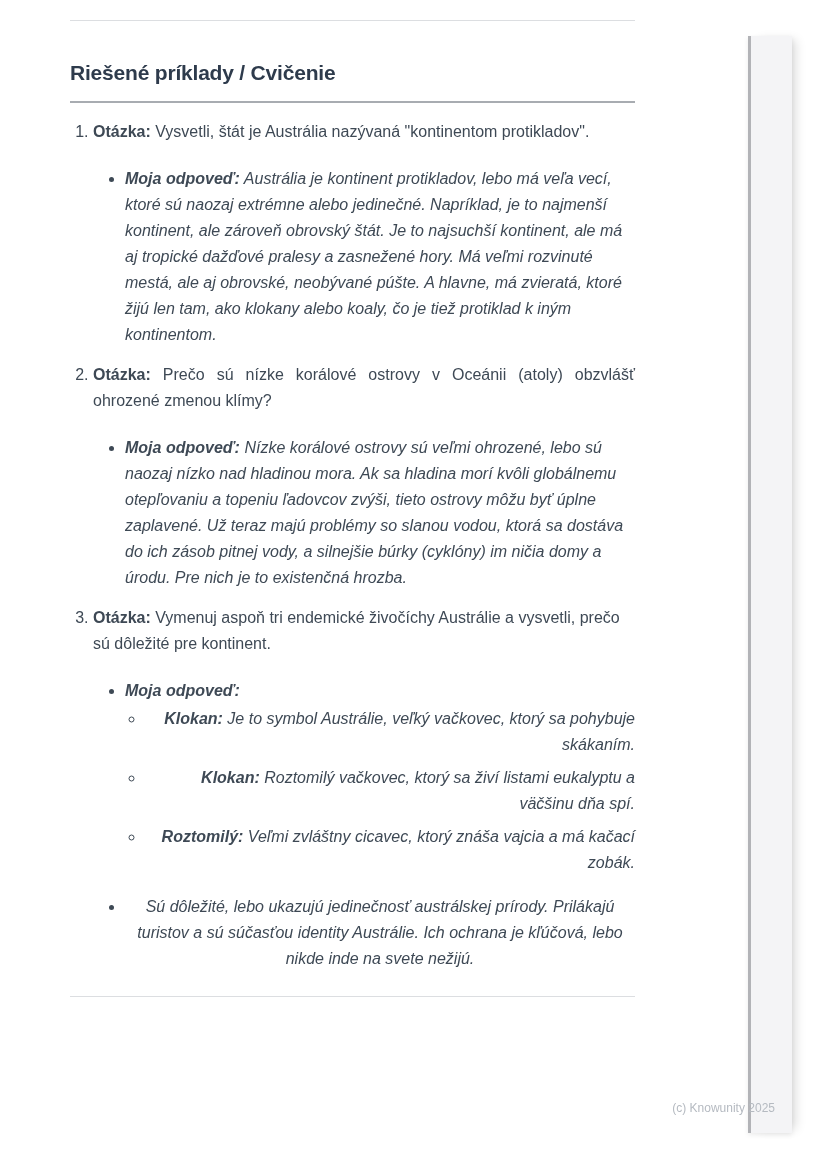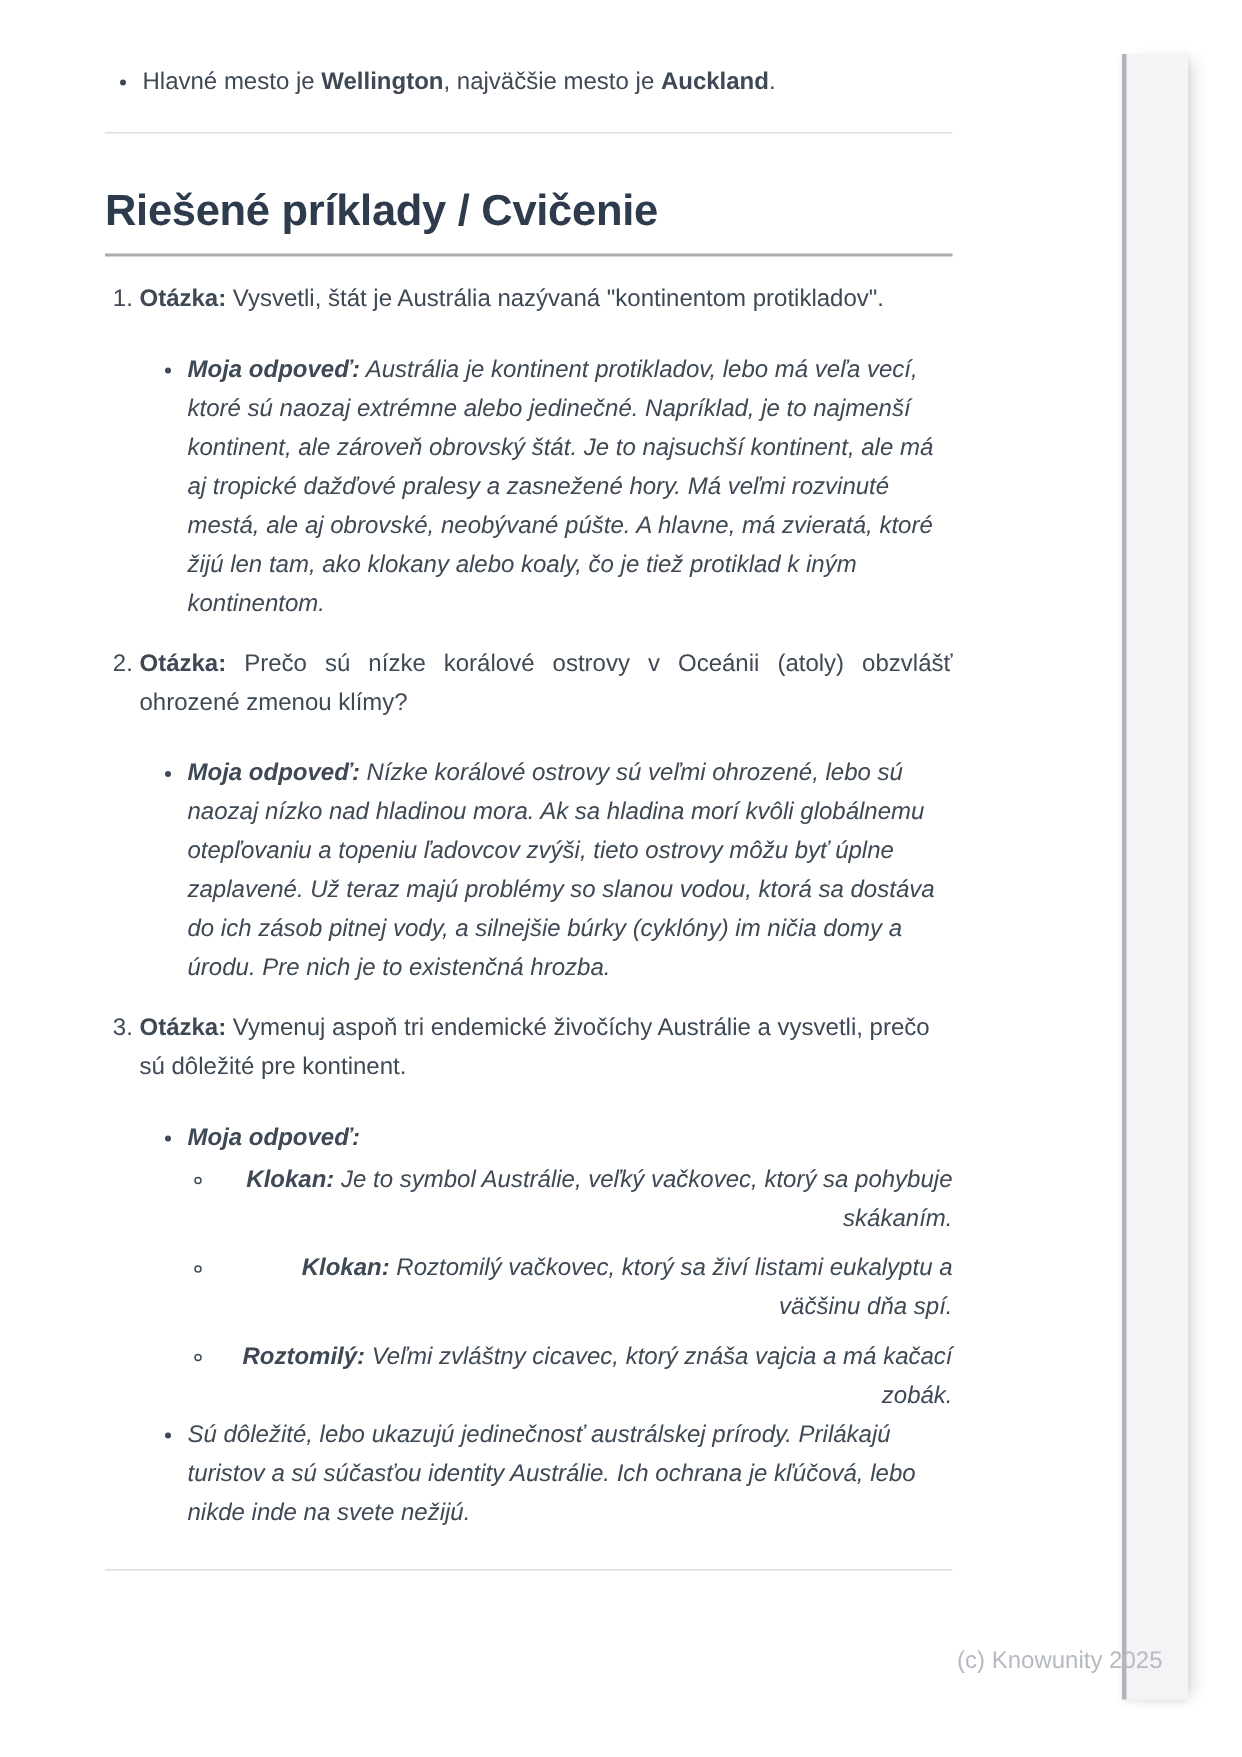--- a/index.html
+++ b/index.html
@@ -38,21 +38,21 @@
     padding-left:25px;
     list-style:disc;
   }
   .rule{
     height:1px;
     background:var(--rule-color);
     margin-top:20px;
   }
   h1{
     margin-top:34px;
-    font-size:29px;
+    font-size:21px;
     line-height:36px;
     font-weight:700;
     color:var(--heading-color);
     letter-spacing:-0.2px;
   }
   .heading-rule{
     height:2px;
     background:var(--heading-rule-color);
     margin-top:10px;
   }
@@ -70,39 +70,41 @@
   ol.questions > li:last-child{margin-bottom:0;}
   .justify{text-align:justify;}
   ul.answer-list{
     margin-top:21px;
     padding-left:32px;
     list-style:disc;
     text-align:left;
     font-style:italic;
   }
   ul.answer-list > li + li{
+    margin-top:18px;
+    text-align:center;
   }
   ul.sub-list{
     margin-top:2px;
     padding-left:20px;
     list-style:circle;
     text-align:right;
   }
   ul.sub-list > li{
     margin-bottom:7px;
   }
   ul.sub-list > li:last-child{margin-bottom:0;}
   .bottom-rule{
     margin-top:24px;
   }
   .page-footer{
     position:absolute;
     top:1100px;
     right:53px;
-    font-size:16px;
+    font-size:12px;
     line-height:16px;
     color:var(--footer-color);
     z-index:3;
   }
   .scrollbar{
     position:absolute;
     left:748px;
     top:36px;
     width:44px;
     height:1097px;
@@ -110,25 +112,20 @@
     border-left:3px solid var(--scrollbar-border);
     box-shadow:8px 0 10px -4px rgba(0,0,0,0.13), 0 2px 5px rgba(0,0,0,0.08);
     z-index:1;
   }
 </style>
 </head>
 <body>
 
 <div class="content">
 
-  <ul class="intro-list">
-    <li>
-      <span>Hlavné mesto je </span><b>Wellington</b><span>, najväčšie mesto je </span><b>Auckland</b><span>.</span>
-    </li>
-  </ul>
 
   <div class="rule"></div>
 
   <h1>Riešené príklady / Cvičenie</h1>
   <div class="heading-rule"></div>
 
 
   <ol class="questions">
 
     <li>

